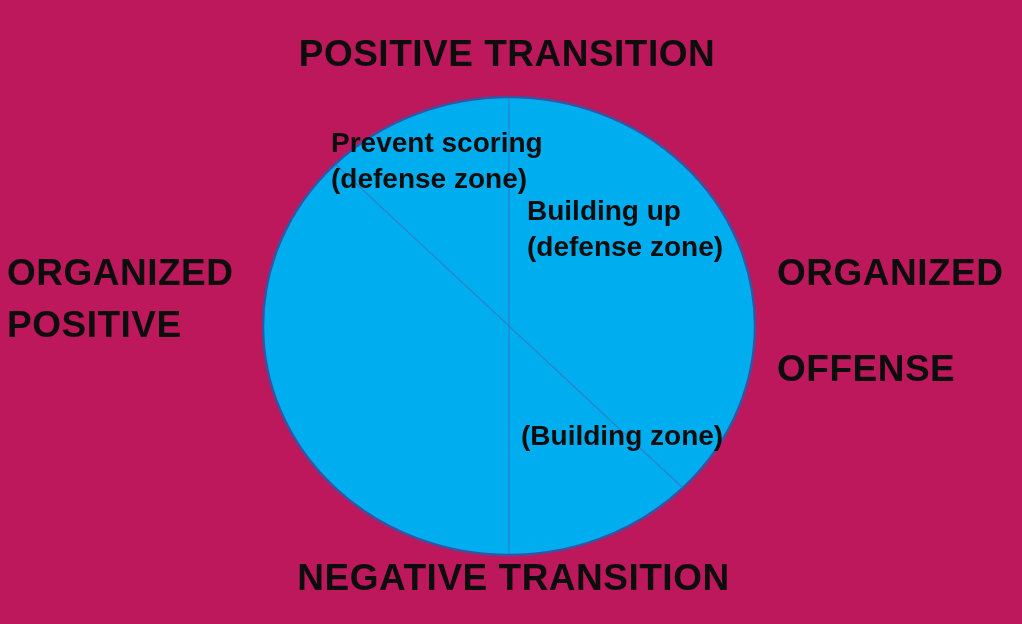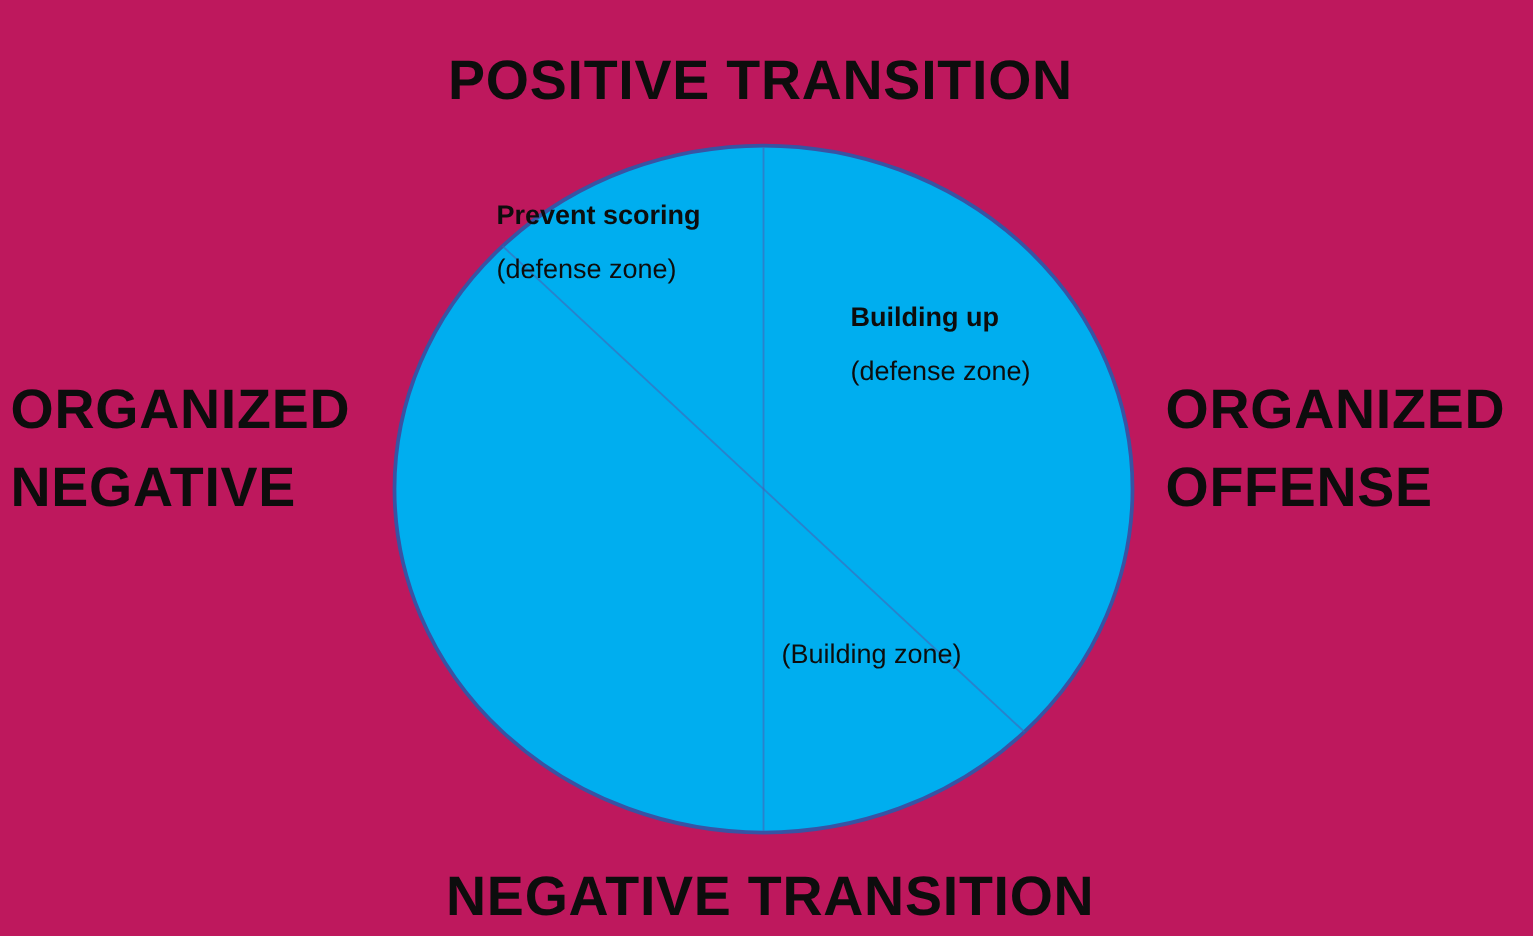--- a/index.html
+++ b/index.html
@@ -30,31 +30,31 @@
     white-space: nowrap;
   }
   .outer-label.centered {
     left: 0;
     right: 8px;
     text-align: center;
   }
   .section-label {
     position: absolute;
     color: #0d0d0d;
-    font-size: 18px;
+    font-size: 28px;
     line-height: 36px;
     white-space: nowrap;
   }
   .section-label .phase {
     display: block;
     font-weight: bold;
   }
   .section-label .zone {
     display: block;
-    font-weight: normal;
+    font-weight: bold;
   }
   
   .circle-outline {
     stroke: #3953a3;
     stroke-width: 2.5;
   }
   .divider {
     stroke: #4a5fae;
     stroke-width: 1.2;
     stroke-opacity: 0.55;
@@ -67,38 +67,38 @@
 <div class="stage">
 
   <svg width="1022" height="624" viewBox="0 0 1022 624">
     <ellipse class="circle-outline" cx="509" cy="326" rx="246" ry="229" fill="#00AEEF"></ellipse>
     <line class="divider" x1="509" y1="98" x2="509" y2="554"></line>
     <line class="divider" x1="335" y1="164" x2="683" y2="488"></line>
   </svg>
 
   <div class="outer-label centered" style="top:28px;">POSITIVE TRANSITION</div>
 
-  <div class="outer-label centered" style="top:572px;margin-left:13px;">NEGATIVE TRANSITION</div>
+  <div class="outer-label centered" style="top:552px;margin-left:13px;">NEGATIVE TRANSITION</div>
 
   <div class="outer-label" style="left:7px; top:247px;">
     <span style="display:block;">ORGANIZED</span>
-    <span style="display:block;">NEGATIVE</span>
+    <span style="display:block;">POSITIVE</span>
   </div>
 
   <div class="outer-label" style="left:777px; top:247px;">
     <span style="display:block;">ORGANIZED</span>
-    <span style="display:block;">OFFENSE</span>
+    <span style="display:block;margin-top:44px;">OFFENSE</span>
   </div>
 
   <div class="section-label" style="left:331px; top:125px;">
     <span class="phase">Prevent scoring</span>
     <span class="zone">(defense zone)</span>
   </div>
 
-  <div class="section-label" style="left:527px; top:193px;margin-left:40px;">
+  <div class="section-label" style="left:527px; top:193px;">
     <span class="phase">Building up</span>
     <span class="zone">(defense zone)</span>
   </div>
 
   <div class="section-label" style="left:331px; top:351px;">
   </div>
 
   <div class="section-label" style="left:521px; top:418px;">
     <span class="zone">(Building zone)</span>
   </div>

